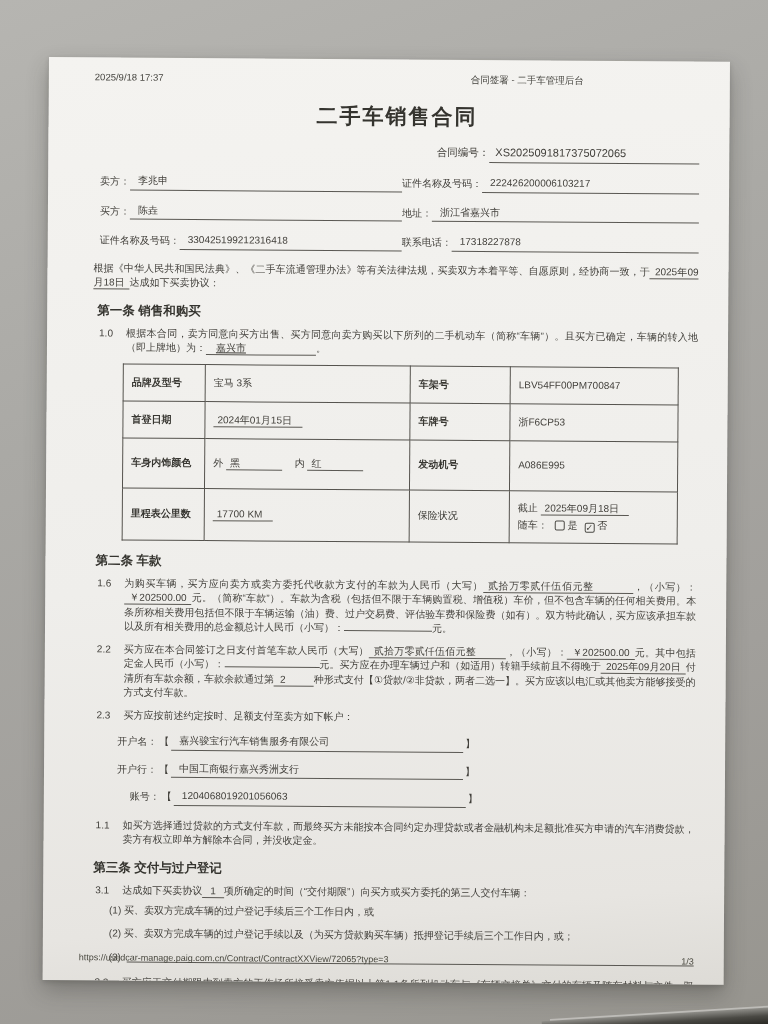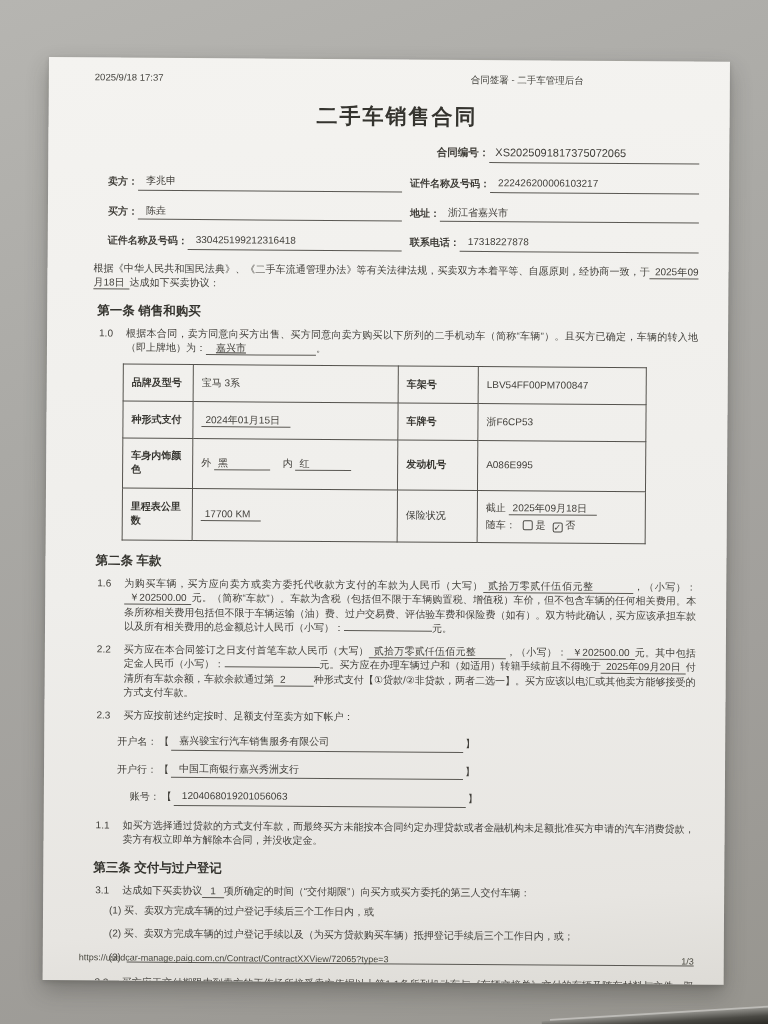--- a/index.html
+++ b/index.html
@@ -29,47 +29,47 @@
     font-size:10px; line-height:1.45; color:#413f3a; }
 
   .print-header { display:flex; align-items:flex-start; font-size:9.5px; color:#45443f; }
   .print-header .ts { width:200px; }
   .print-header .app { flex:1; text-align:center; padding-left:60px; }
 
   .title { text-align:center; font-size:21px; font-weight:bold; letter-spacing:2px;
     color:#35342f; margin-top:15px; }
 
   .contract-no { text-align:right; margin-top:13px; font-size:10.5px; }
-  .contract-no .lbl { font-weight:bold; }
+  .contract-no .lbl { font-weight:normal; }
   .contract-no .val { display:inline-block; min-width:210px; text-align:left;
     border-bottom:1px solid #5a5853; padding:0 6px 1px 6px; font-size:11px; }
 
   .party-row { display:flex; margin-top:13px; }
   .pgroup { display:flex; align-items:flex-end; }
   .pgroup.left { width:302px; margin-left:6px; }
   .pgroup.right { flex:1; }
-  .pgroup .plbl { font-weight:bold; white-space:nowrap; padding-bottom:1px;margin-left:8px; }
+  .pgroup .plbl { font-weight:normal; white-space:nowrap; padding-bottom:1px; }
   .pgroup .pval { flex:1; border-bottom:1px solid #5a5853; padding:0 4px 1px 8px;
     white-space:nowrap; }
 
   .preamble { margin-top:12px; text-align:justify; }
   .u { border-bottom:1px solid #5a5853; padding:0 5px 1px 5px; }
   .u-blank { display:inline-block; width:88px; border-bottom:1px solid #5a5853; height:10px; }
 
   .sec-head { font-size:12.5px; font-weight:bold; color:#35342f; margin:11px 0 7px 4px; }
   .clause { display:flex; margin:0 0 8px 6px; }
   .clause .cnum { width:27px; flex:0 0 27px; font-weight:normal; }
   .clause .ctext { flex:1; text-align:justify; }
 
   table.veh { border-collapse:collapse; margin:4px 0 8px 30px; table-layout:fixed; }
   table.veh td { border:1px solid #55534e; padding:3px 8px; vertical-align:middle; font-size:10px; }
-  td.lab { font-weight:bold; width:70px; color:#38373:2; }
+  td.lab { font-weight:bold; width:82px; color:#38373:2; }
   td.lab { color:#383732; }
   td.v1 { width:205px; }
-  td.lab2 { width:80px; font-weight:bold; color:#383732; }
+  td.lab2 { width:100px; font-weight:bold; color:#383732; }
   td.v2 { width:168px; }
   tr.r1 td, tr.r2 td { height:37px; }
   tr.r3 td { height:50px; }
   tr.r4 td { height:52px; }
   .tu { border-bottom:1px solid #5a5853; padding:0 10px 1px 4px; }
   .cb { display:inline-block; width:10px; height:10px; border:1.2px solid #4a4944;
     border-radius:2px; vertical-align:-2px; margin:0 3px 0 4px; text-align:center;
     line-height:9px; font-size:9px; }
   .ins-line { line-height:1.7; }
 
@@ -150,21 +150,21 @@
 
       <table class="veh">
         <tbody>
             <tr class="r1">
           <td class="lab">品牌及型号</td>
           <td class="v1">宝马 3系</td>
           <td class="lab2">车架号</td>
           <td class="v2">LBV54FF00PM700847</td>
         </tr>
         <tr class="r2">
-          <td class="lab">种形式支付</td>
+          <td class="lab">首登日期</td>
           <td class="v1"><span class="tu">2024年01月15日</span></td>
           <td class="lab2">车牌号</td>
           <td class="v2">浙F6CP53</td>
         </tr>
         <tr class="r3">
           <td class="lab">车身内饰颜色</td>
           <td class="v1">
             <span>外</span>
             <span class="tu" style="padding-right:42px;">黑</span>
             <span style="margin-left:10px;">内</span>

